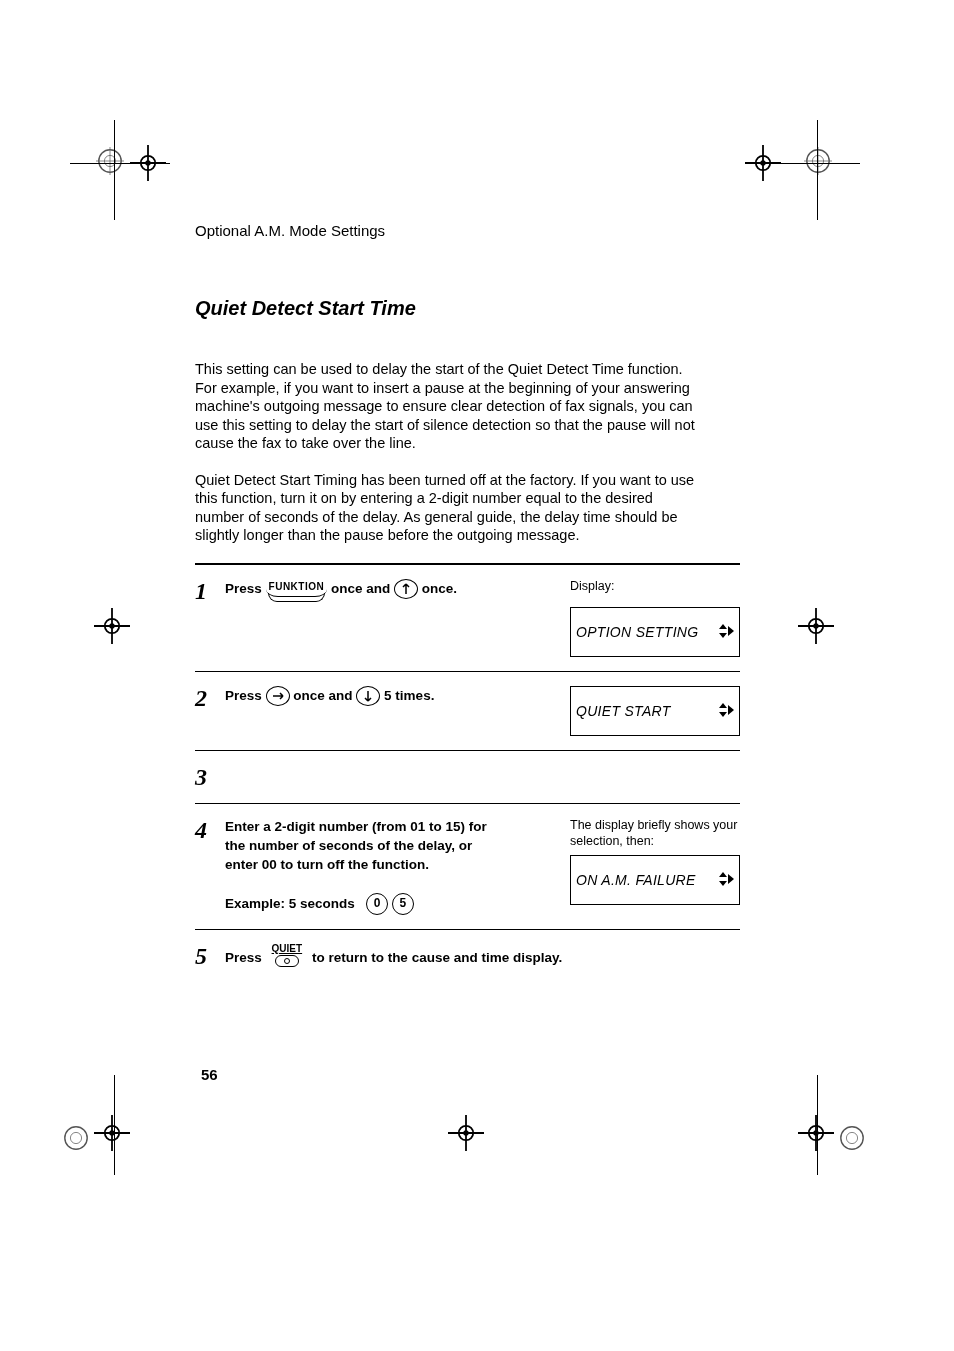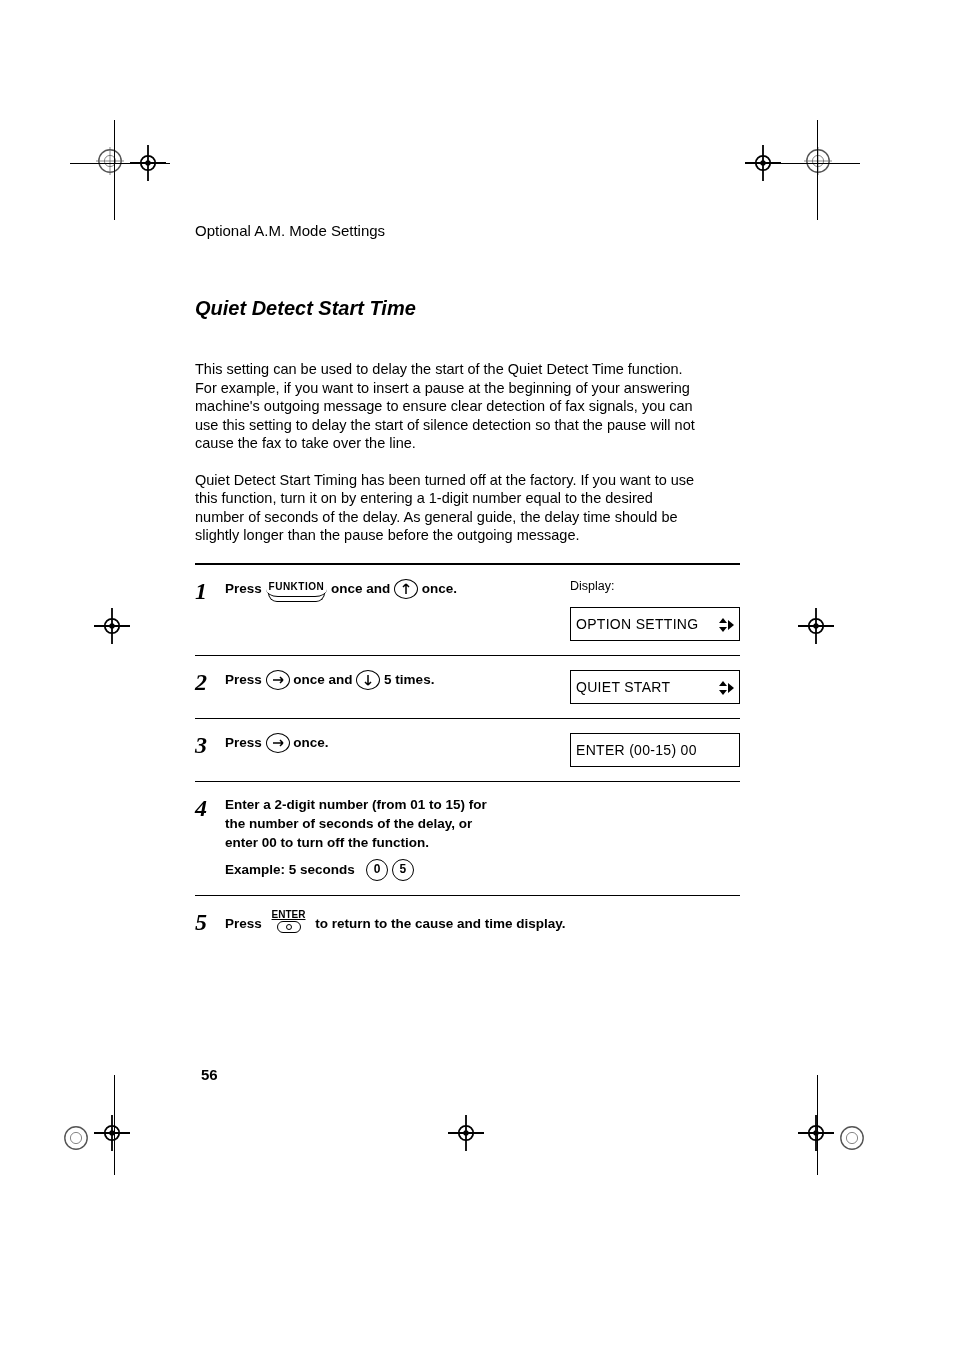--- a/index.html
+++ b/index.html
@@ -83,28 +83,29 @@
     padding-left: 20px;
     font-size: 12.5px;
   }
   .display-label {
     font-size: 12.5px;
     font-weight: normal;
     margin-bottom: 14px;
   }
   .lcd {
     border: 1.5px solid #000;
-    padding: 8px 5px;
+    padding: 16px 5px;
     font-size: 14px;
     letter-spacing: .3px;
     display: flex;
     justify-content: space-between;
-    align-items: flex-end;
+    align-items: flex-start;
     min-width: 136px;
     box-sizing: border-box;
+    font-style: italic;
   }
   .lcd-arrows {
     display: inline-flex;
     align-items: center;
     gap: 1px;
   }
   .func-btn {
     display: inline-block;
     border-bottom: 1.5px solid #000;
     border-radius: 0 0 12px 12px / 0 0 8px 8px;
@@ -140,21 +141,21 @@
     display: inline-flex;
     width: 22px;
     height: 18px;
     border: 1.5px solid #000;
     border-radius: 50%;
     align-items: center;
     justify-content: center;
     vertical-align: middle;
   }
   .line-sub {
-    margin-top: 6px;
+    margin-top: 18px;
     font-weight: bold;
     font-size: 13.5px;
   }
   .stop-btn {
     display: inline-block;
     text-align: center;
     vertical-align: middle;
     margin: 0 6px;
   }
   .stop-btn .lbl {
@@ -271,21 +272,21 @@
     </svg>
   <div style="position:absolute;left:114px;top:1075px;width:1px;height:100px;background:#000"></div>
   <div style="position:absolute;left:817px;top:1075px;width:1px;height:100px;background:#000"></div>
 
   <div class="content">
     <div class="running-head">Optional A.M. Mode Settings</div>
     <div class="section-title">Quiet Detect Start Time</div>
 
     <div class="body-text">
       <p>This setting can be used to delay the start of the Quiet Detect Time function. For example, if you want to insert a pause at the beginning of your answering machine's outgoing message to ensure clear detection of fax signals, you can use this setting to delay the start of silence detection so that the pause will not cause the fax to take over the line.</p>
-      <p>Quiet Detect Start Timing has been turned off at the factory. If you want to use this function, turn it on  by entering a 1-digit number equal to the desired number of seconds of the delay. As general guide, the delay time should be slightly longer than the pause before the outgoing message.</p>
+      <p>Quiet Detect Start Timing has been turned off at the factory. If you want to use this function, turn it on  by entering a 2-digit number equal to the desired number of seconds of the delay. As general guide, the delay time should be slightly longer than the pause before the outgoing message.</p>
     </div>
 
     <div class="steps">
 
       <div class="step">
         <div class="step-num">1</div>
         <div class="step-body">
           <div class="step-left">
             <span>Press</span>
             <span class="func-btn">FUNKTION</span>
@@ -343,60 +344,58 @@
                     <path d="M0 0 L6 5 L0 10 Z" fill="#000"></path>
                   </svg>
               </span>
             </div>
           </div>
         </div>
       </div>
 
       <div class="step">
         <div class="step-num">3</div>
-        <div class="step-body">
-          <div class="step-left">
-            <span>Press</span>
-            <span class="circle-arrow">
-              <svg width="12" height="10" viewBox="0 0 12 10">
-                  <path d="M1 5 L11 5 M11 5 L8 2 M11 5 L8 8" stroke="#000" stroke-width="1.5" fill="none"></path>
-                </svg>
-            </span>
-            <span> once.</span>
-          </div>
-          <div class="step-right">
-            <div class="lcd">
-              <span>ENTER (00-15) 00</span>
-            </div>
-          </div>
-        </div>
       </div>
 
       <div class="step">
         <div class="step-num">4</div>
         <div class="step-body">
           <div class="step-left wrap">
             <div style="max-width:280px">Enter a 2-digit number (from 01 to 15) for the number of seconds of the delay, or enter 00 to turn off the function.</div>
             <div class="line-sub">
               <span>Example: 5 seconds</span>
               &nbsp;
               <span class="circle-btn">0</span>
               <span class="circle-btn">5</span>
             </div>
           </div>
+          <div class="step-right">
+            <div class="note">The display briefly shows your selection, then:</div>
+            <div class="lcd">
+              <span>ON A.M. FAILURE</span>
+              <span class="lcd-arrows">
+                <svg width="8" height="14" viewBox="0 0 8 14">
+                    <path d="M4 0 L0 5 L8 5 Z M4 14 L0 9 L8 9 Z" fill="#000"></path>
+                  </svg>
+                <svg width="6" height="10" viewBox="0 0 6 10">
+                    <path d="M0 0 L6 5 L0 10 Z" fill="#000"></path>
+                  </svg>
+              </span>
+            </div>
+          </div>
         </div>
       </div>
 
       <div class="step" style="border-bottom:none">
         <div class="step-num">5</div>
         <div class="step-body">
           <div class="step-left">
             <span>Press</span>
             <span class="stop-btn">
-              <span class="lbl">ENTER</span>
+              <span class="lbl">QUIET</span>
               <span class="oval"></span>
             </span>
             <span> to return to the cause and time display.</span>
           </div>
         </div>
       </div>
 
     </div>
   </div>
 

